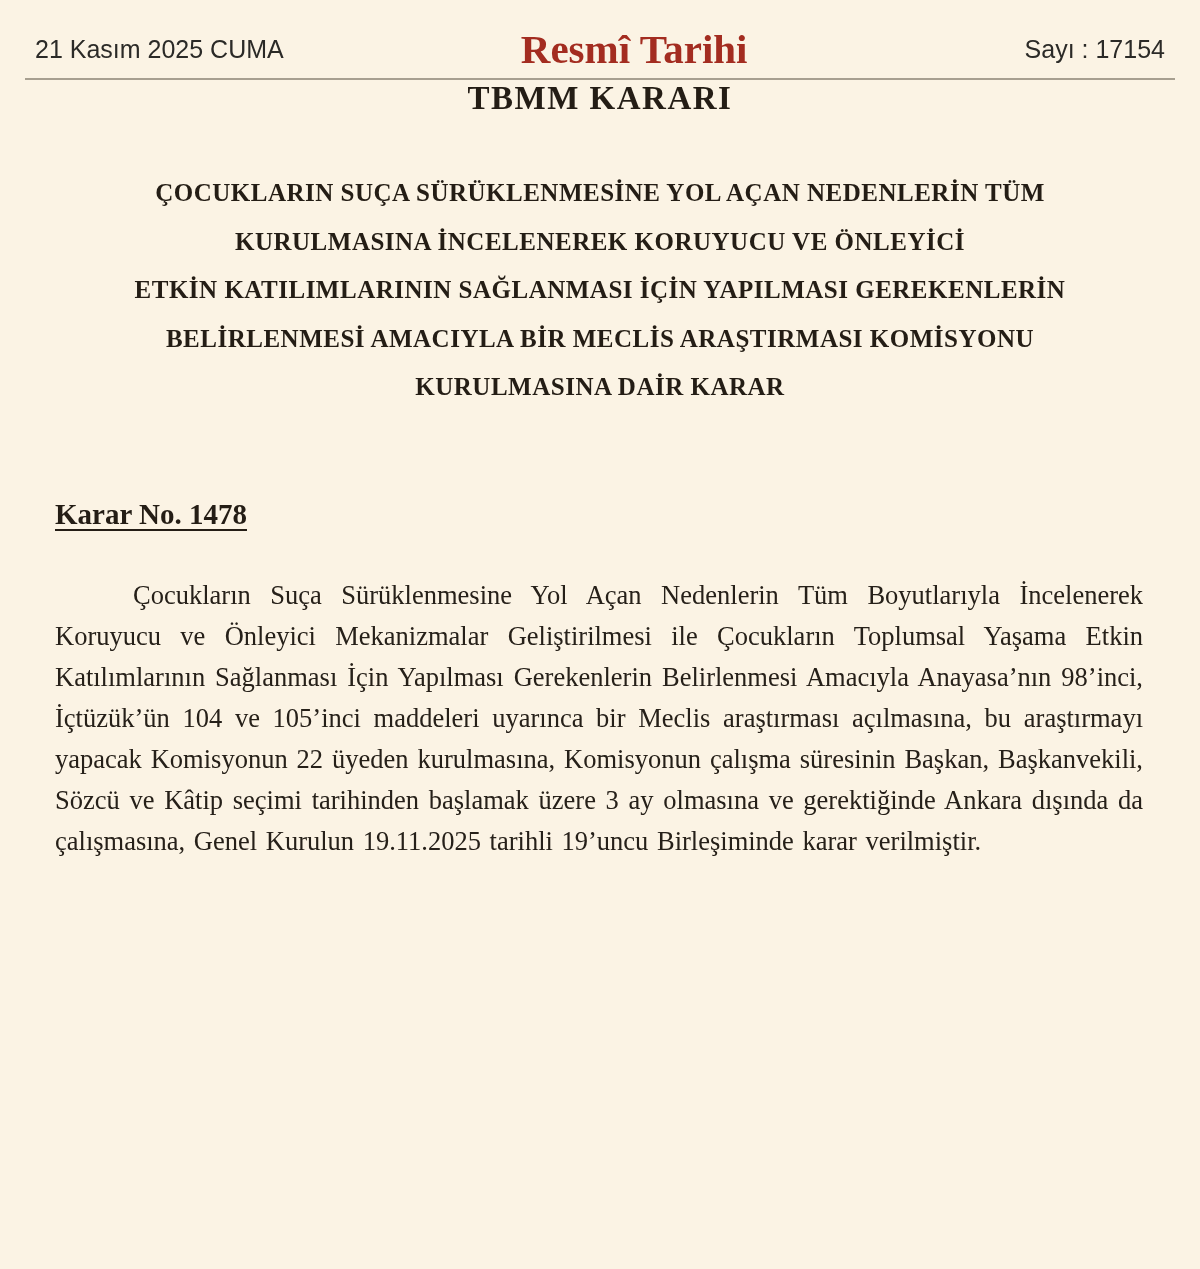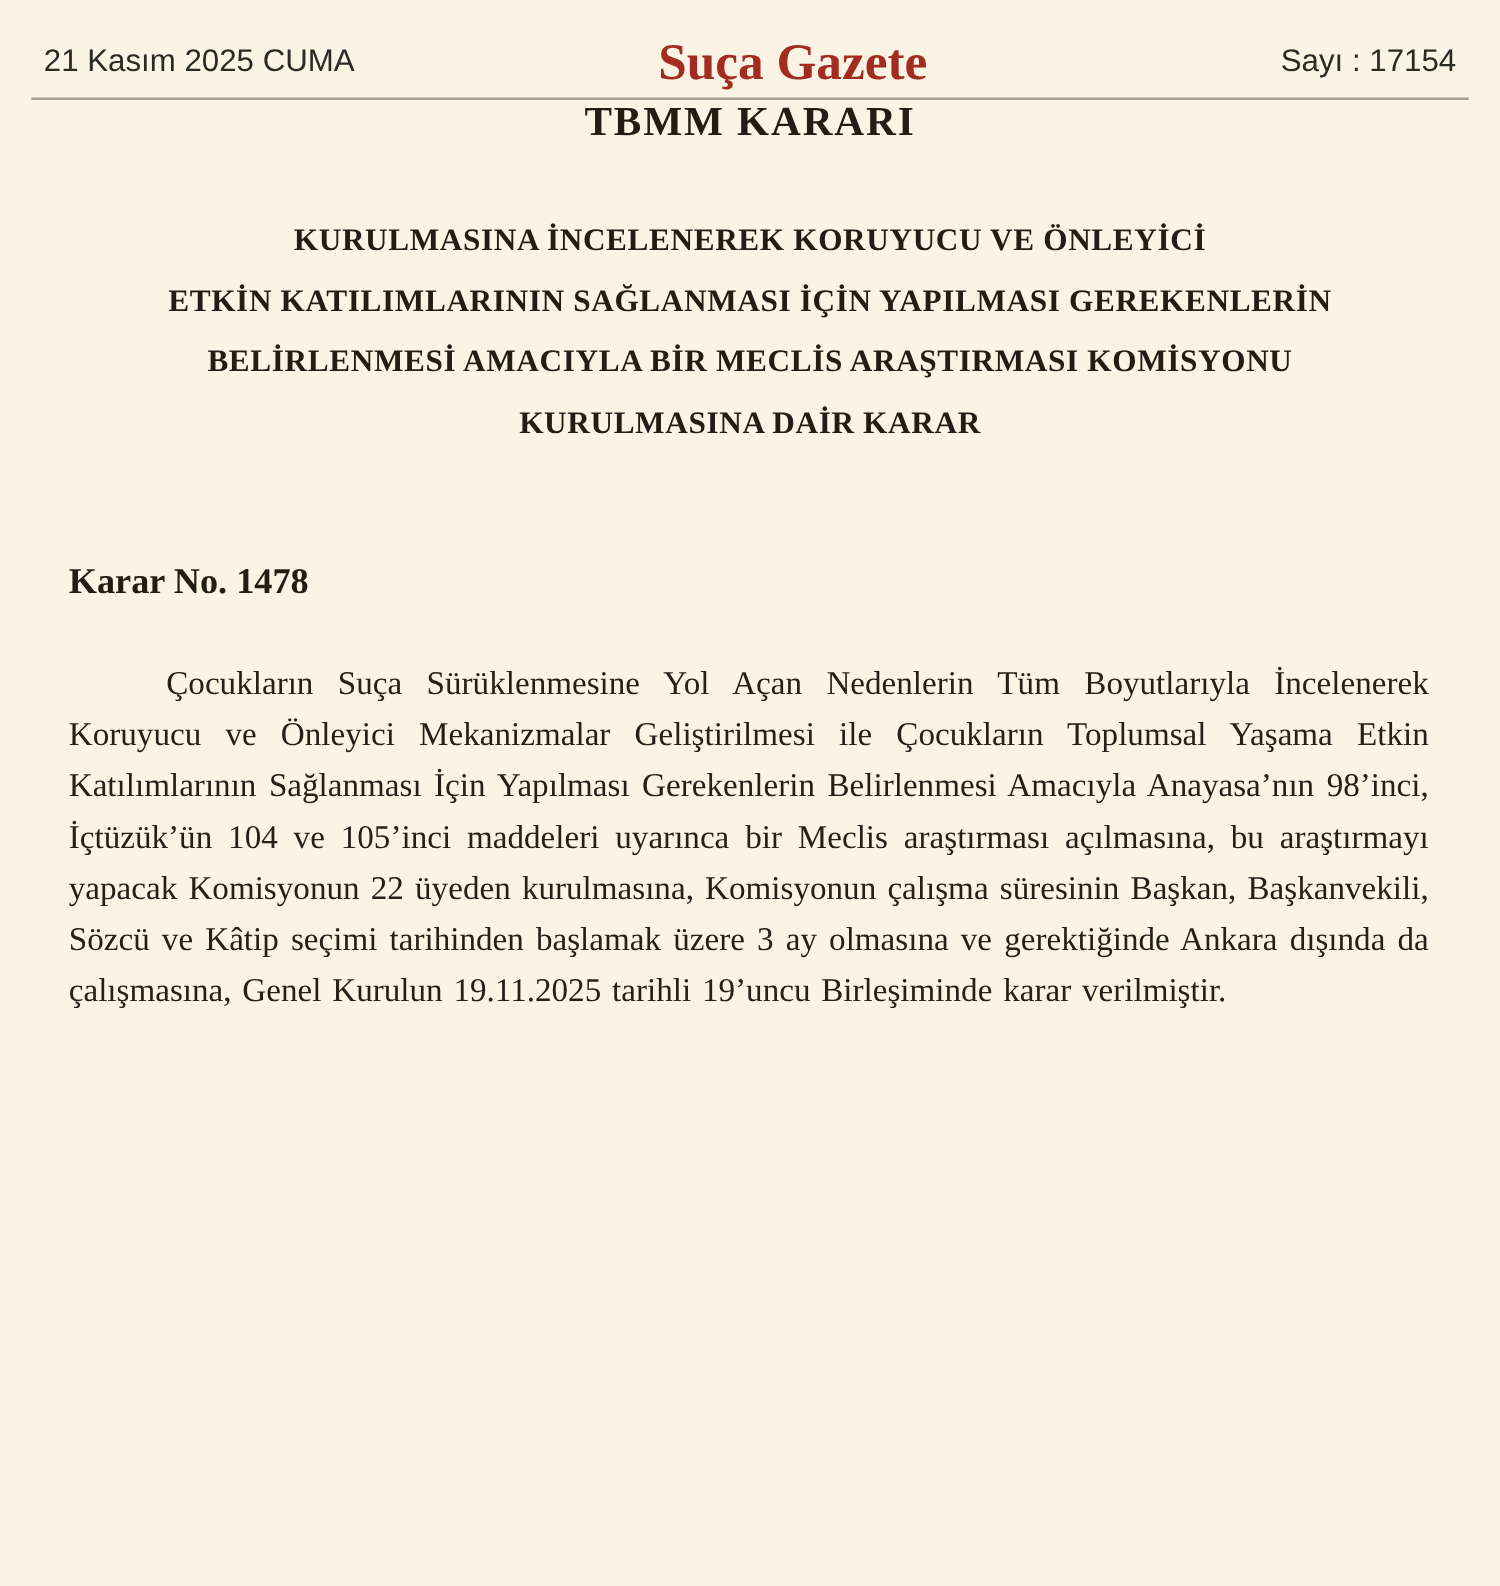--- a/index.html
+++ b/index.html
@@ -72,20 +72,21 @@
   
   .meta-row {
     margin: 86px 60px 0 55px;
     display: flex;
     justify-content: space-between;
     align-items: baseline;
   }
   .meta-row .meta {
     font-weight: bold;
     font-size: 29px;
+    text-decoration: underline;
     text-underline-offset: 5px;
     color: #241d15;
     white-space: nowrap;
   }
   
   .decision-body {
     margin: 44px 57px 0 55px;
     font-size: 26.5px;
     line-height: 41px;
     text-align: justify;
@@ -94,27 +95,28 @@
     word-spacing: 2px;
   }
 </style>
 </head>
 <body>
 
 <div class="page">
 
   <div class="masthead">
     <span class="date">21 Kasım 2025 CUMA</span>
-    <span class="gazette">Suça Gazete</span>
+    <span class="gazette">Resmî Tarihi</span>
     <span class="issue">Sayı : 17154</span>
   </div>
 
   <div class="section-heading">TBMM KARARI</div>
 
   <div class="decision-title">
+    <div class="line">ÇOCUKLARIN SUÇA SÜRÜKLENMESİNE YOL AÇAN NEDENLERİN TÜM</div>
     <div class="line">KURULMASINA İNCELENEREK KORUYUCU VE ÖNLEYİCİ</div>
     <div class="line">ETKİN KATILIMLARININ SAĞLANMASI İÇİN YAPILMASI GEREKENLERİN</div>
     <div class="line">BELİRLENMESİ AMACIYLA BİR MECLİS ARAŞTIRMASI KOMİSYONU</div>
     <div class="line">KURULMASINA DAİR KARAR</div>
   </div>
 
   <div class="meta-row">
     <span class="meta">Karar No. 1478</span>
   </div>
 

